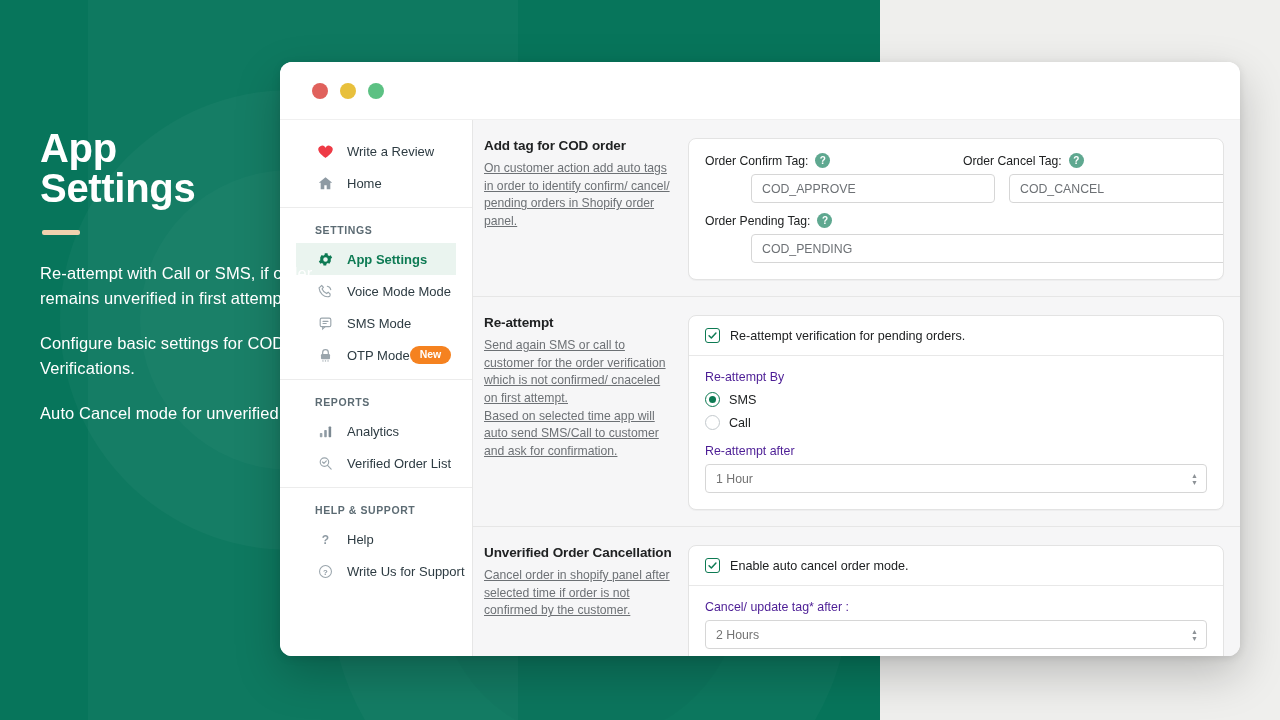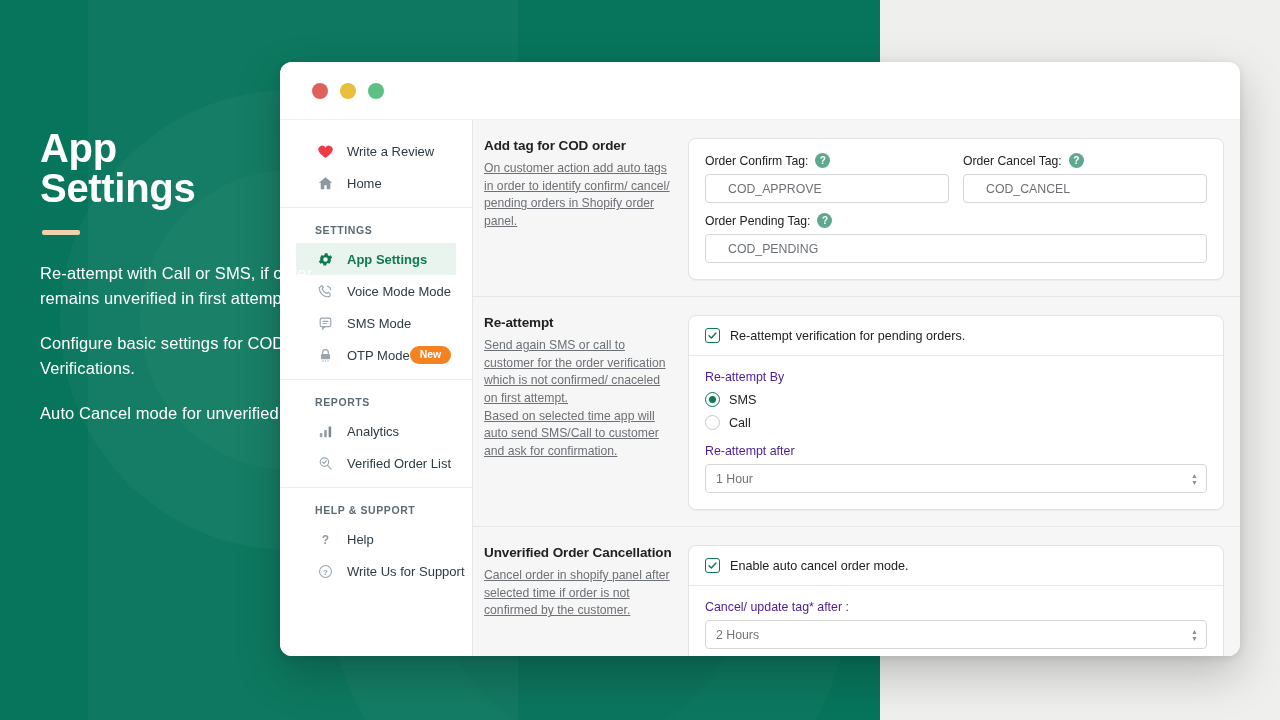--- a/index.html
+++ b/index.html
@@ -229,25 +229,26 @@
     margin-left: 7px;
     cursor: pointer;
     line-height: 1;
   }
   .text-input {
     width: 100%;
     height: 29px;
     border: 1px solid #d6d6d6;
     border-radius: 4px;
     background: #fff;
-    padding: 0 22px;
+    padding: 0 10px;
     font-size: 12.3px;
     color: #6d7175;
     font-family: "Liberation Sans", sans-serif;
     outline: none;
+    margin-left: 46px;
   }
 
   
   .cb-wrap { display: flex; align-items: center; cursor: pointer; }
   .cb-box {
     width: 15px; height: 15px;
     border: 1.6px solid #0d7a53;
     border-radius: 3px;
     background: #fff;
     display: inline-flex;

